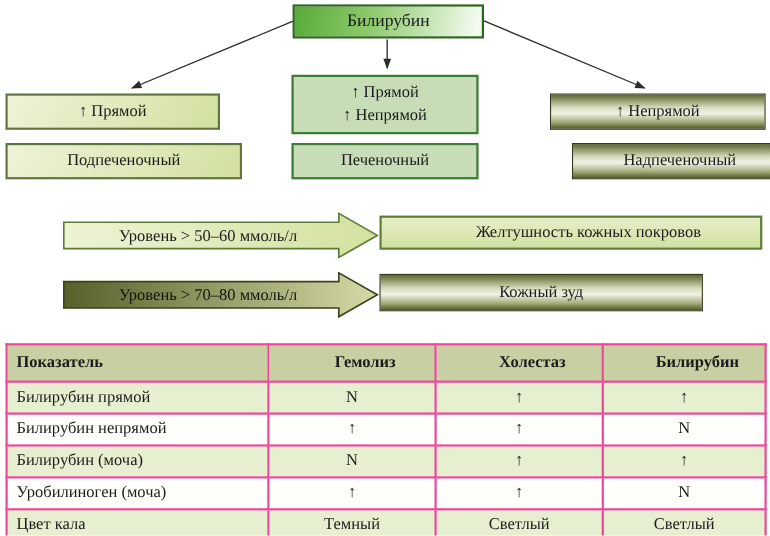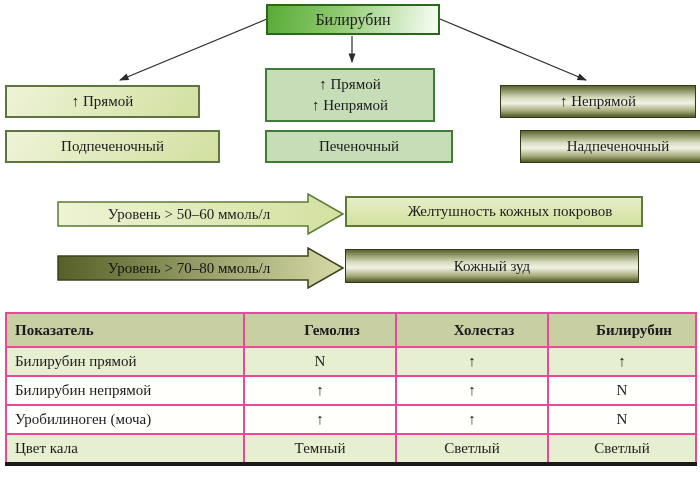--- a/index.html
+++ b/index.html
@@ -24,24 +24,24 @@
   }
   .mid-box { background:#c7ddb8; border:2px solid #3f7c38; }
   .olive-box {
     background:linear-gradient(180deg,#5c662e 0%,#d8dcbe 38%,#f1f2e4 55%,#a8ad7c 80%,#4f5826 100%);
     border:1.5px solid #33391a;
   }
   #box-left-ind  { left:5px;   top:85px;  width:195px; height:33px; }
   #box-mid-ind   { left:265px; top:68px;  width:170px; height:54px; flex-direction:column; line-height:1.4; }
   #box-right-ind { left:500px; top:85px;  width:196px; height:33px; }
   #box-left-type { left:5px;   top:130px; width:215px; height:33px; }
-  #box-mid-type  { left:265px; top:130px; width:188px; height:33px; }
+  #box-mid-type  { left:265px; top:130px; width:170px; height:33px; }
   #box-right-type{ left:500px; top:130px; width:196px; height:33px;margin-left:20px; }
   #result1 {
-    left:345px; top:196px; width:298px; height:31px;
+    left:345px; top:196px; width:348px; height:31px;
     background:linear-gradient(180deg,#e7eec8,#d2e1a0);
     border:2px solid #5c7b35;
     padding-left:32px;
   }
   #result2 { left:345px; top:249px; width:294px; height:34px; }
   svg { position:absolute; }
   svg text { font-family:"Liberation Serif","DejaVu Serif",serif; }
   #connectors { left:0; top:0; pointer-events:none; }
   #level-arrow-1 { left:57px; top:193px; }
   #level-arrow-2 { left:57px; top:247px; }
@@ -141,20 +141,26 @@
         <td>N</td>
         <td>↑</td>
         <td>↑</td>
       </tr>
       <tr class="row-white">
         <td class="first">Билирубин непрямой</td>
         <td>↑</td>
         <td>↑</td>
         <td>N</td>
       </tr>
+      <tr class="row-green">
+        <td class="first">Билирубин (моча)</td>
+        <td>N</td>
+        <td>↑</td>
+        <td>↑</td>
+      </tr>
       <tr class="row-white">
         <td class="first">Уробилиноген (моча)</td>
         <td>↑</td>
         <td>↑</td>
         <td>N</td>
       </tr>
       <tr class="row-green">
         <td class="first">Цвет кала</td>
         <td>Темный</td>
         <td>Светлый</td>

